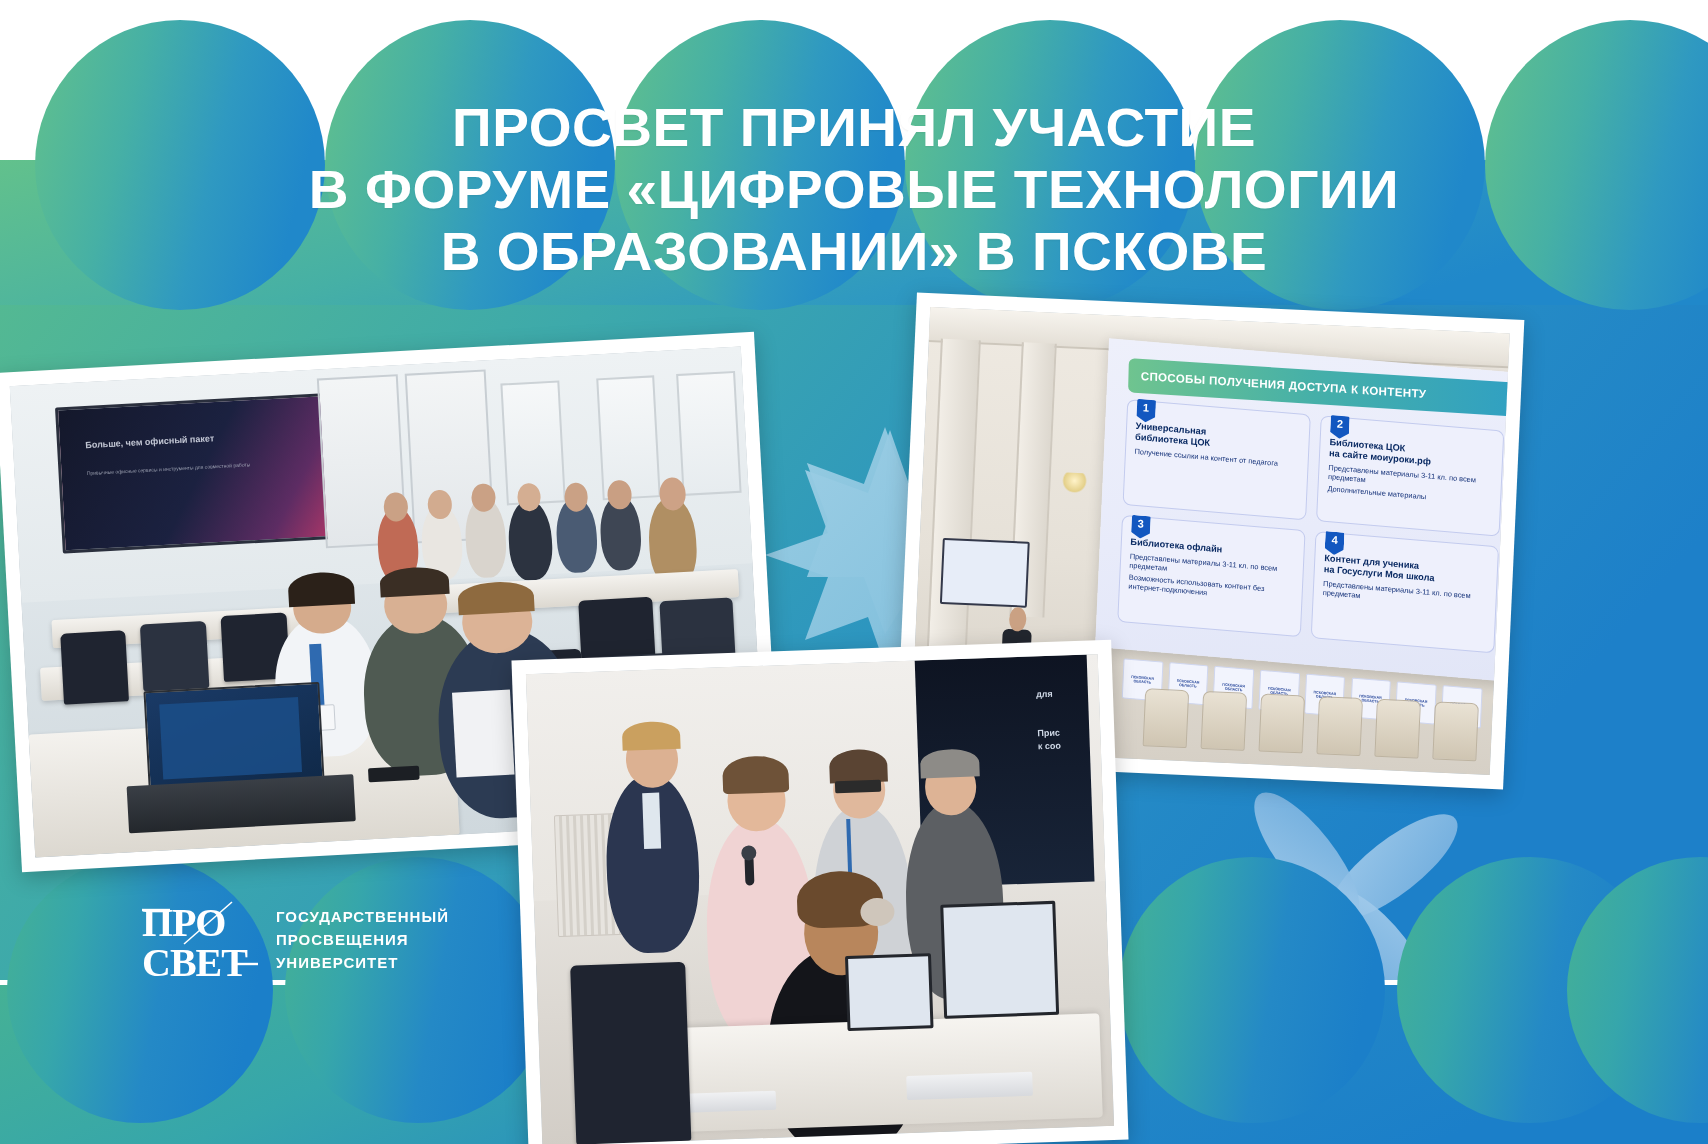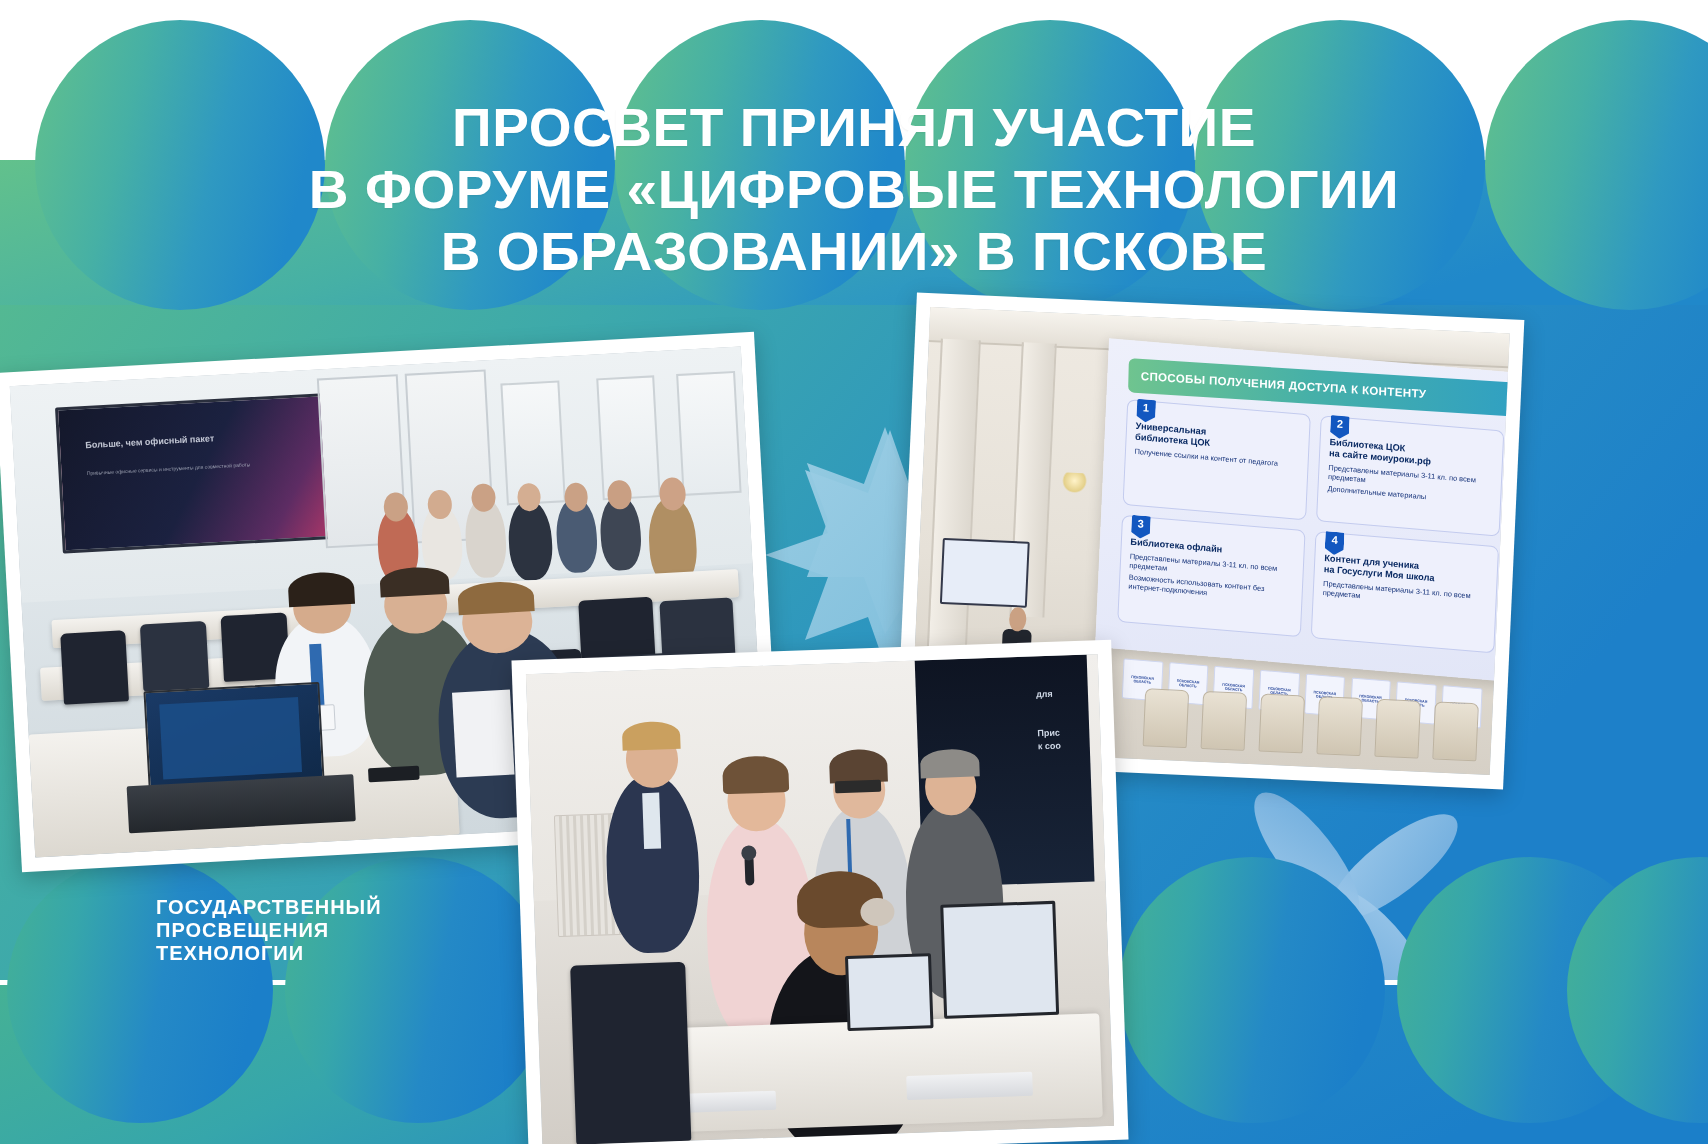--- a/index.html
+++ b/index.html
@@ -139,22 +139,22 @@
   .badge { position:absolute; width:18px; height:24px; background:#f3f5f8;
     border:1px solid #c6ccd4; border-radius:2px; }
   .mon3 { position:absolute; background:#dfe6ef; border:3px solid #23262c; border-radius:2px; }
   .keyb { position:absolute; background:linear-gradient(180deg,#f0f1f3,#d7d9dd);
     border-radius:2px; }
 
   
   .brand { position:absolute; left:140px; top:896px; display:flex; align-items:center; gap:18px; }
   .brand-mark { position:relative; width:118px; height:86px; }
   .brand-mark svg { width:118px; height:86px; display:block; }
-  .brand-text { color:#ffffff; font-weight:bold; font-size:20px; line-height:23px;
-    letter-spacing:1.0px;margin-left:16px; }
+  .brand-text { color:#ffffff; font-weight:bold; font-size:15px; line-height:23px;
+    letter-spacing:1.0px; }
   .brand-text span { display:block; white-space:nowrap; }
 </style>
 </head>
 <body>
 
 <div id="stage">
 
   <div class="cloud-band">
     <svg viewBox="0 0 1708 1144" preserveAspectRatio="none" aria-hidden="true">
       <defs>
@@ -483,20 +483,29 @@
       <div class="panel-table"></div>
       <div class="mon3" style="left:71%; top:52%; width:20%; height:24%;"></div>
       <div class="mon3" style="left:54%; top:62%; width:15%; height:16%;"></div>
       <div class="keyb" style="left:64%; top:88%; width:22%; height:5%;"></div>
       <div class="keyb" style="left:25%; top:90%; width:16%; height:4%;"></div>
       <div class="chair" style="left:6%; top:62%; width:20%; height:38%;"></div>
     </div>
   </div>
 
   <div class="brand">
+    <div class="brand-mark">
+      <svg viewBox="0 0 118 86" aria-hidden="true">
+        <text x="2" y="40" fill="#ffffff" font-family="'Liberation Serif', serif" font-size="40" font-weight="bold" letter-spacing="-1">ПРО</text>
+        <text x="2" y="80" fill="#ffffff" font-family="'Liberation Serif', serif" font-size="40" font-weight="bold" letter-spacing="-1">СВЕТ</text>
+        <line x1="44" y1="48" x2="92" y2="6" stroke="#ffffff" stroke-width="1.6"></line>
+        <line x1="92" y1="68" x2="118" y2="68" stroke="#ffffff" stroke-width="2.4"></line>
+        <line x1="2" y1="14" x2="30" y2="14" stroke="#ffffff" stroke-width="2.4"></line>
+      </svg>
+    </div>
     <div class="brand-text">
       <span>ГОСУДАРСТВЕННЫЙ</span>
       <span>ПРОСВЕЩЕНИЯ</span>
-      <span>ТЕХНОЛОГИИ</span>
+      <span>УНИВЕРСИТЕТ</span>
     </div>
   </div>
 
 </div>
 
 </body></html>

